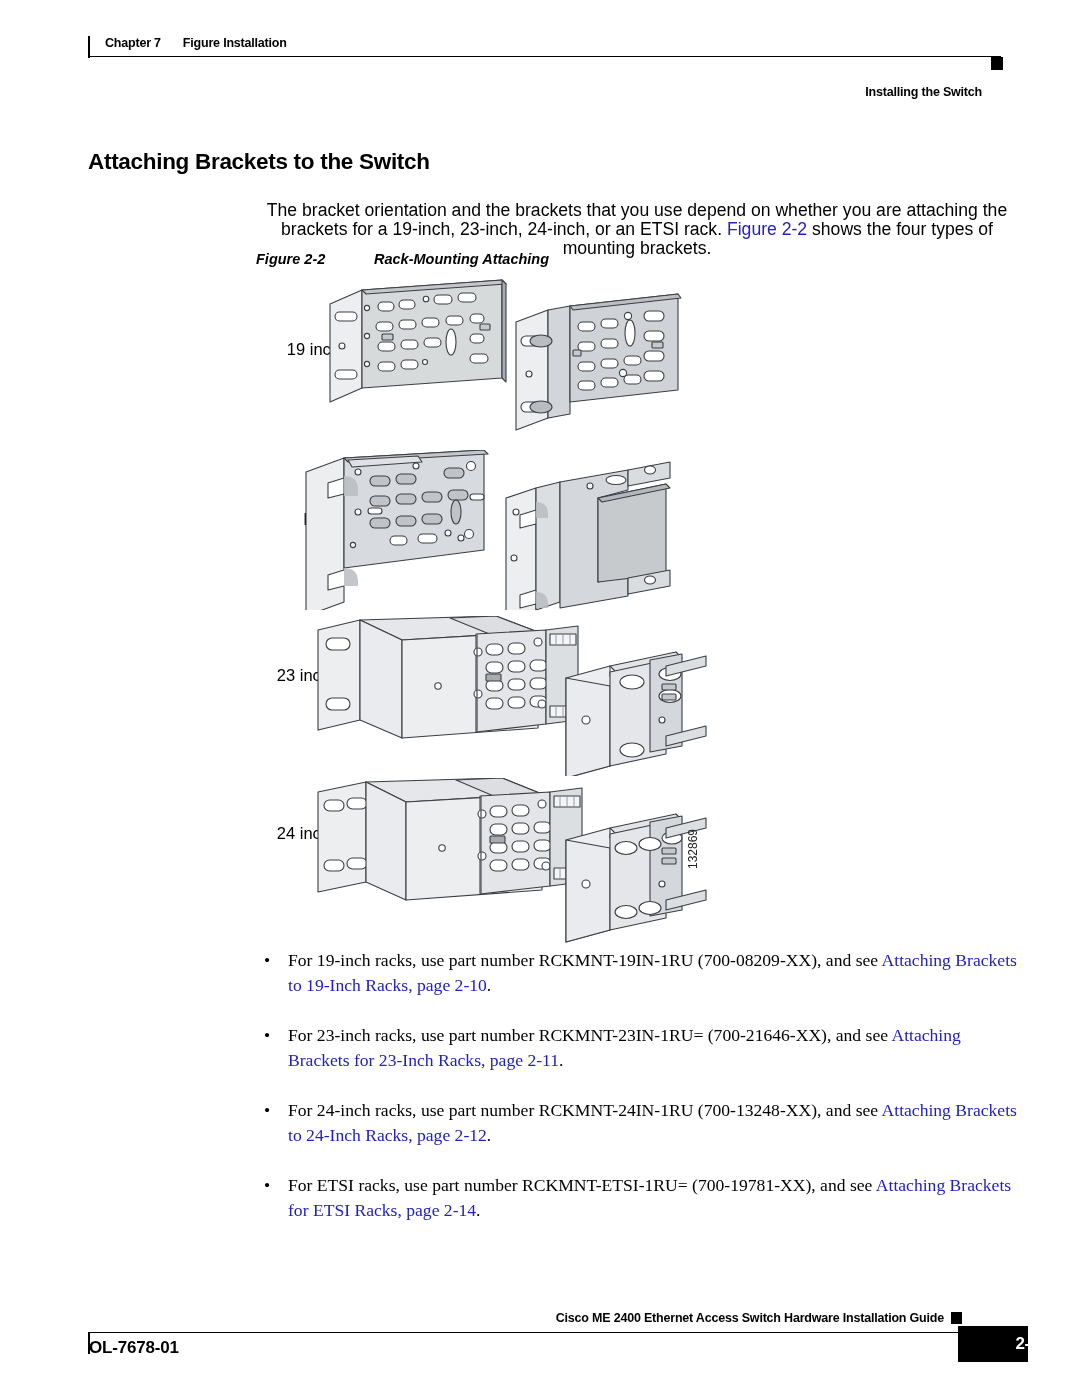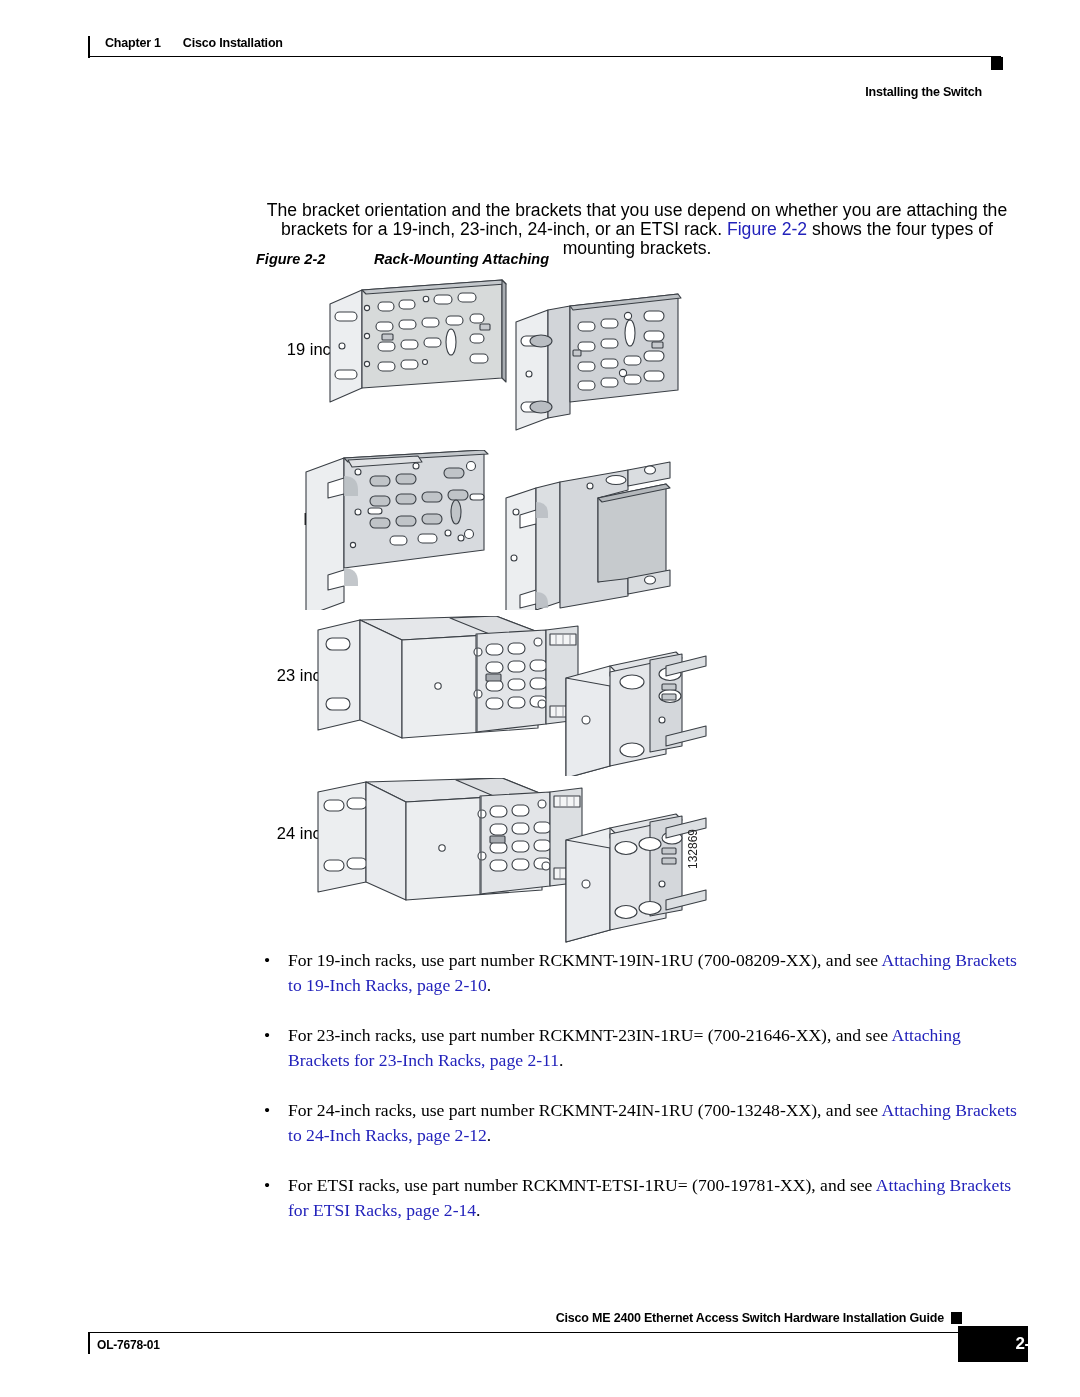--- a/index.html
+++ b/index.html
@@ -178,24 +178,24 @@
     background: #000;
   }
   .footer-tick-left {
     position: absolute;
     left: 88px; top: 1332px;
     width: 2px; height: 22px;
     background: #000;
   }
   .footer-docid {
     position: absolute;
-    left: 97px; top: 1338px;
-    font-family: "Liberation Sans", sans-serif;
-    font-weight: bold;
-    font-size: 12px;
+    left: 89px; top: 1338px;
+    font-family: "Liberation Sans", sans-serif;
+    font-weight: bold;
+    font-size: 17px;
     letter-spacing: -0.2px;
     white-space: nowrap;
   }
   .footer-pagebox {
     position: absolute;
     left: 958px; top: 1326px;
     width: 70px; height: 36px;
     background: #000;
   }
   .footer-pagenum {
@@ -214,26 +214,27 @@
 </style>
 </head>
 <body>
 
 <div class="page">
 
   <div class="header">
     <div class="header-tick-left"></div>
     <div class="header-rule"></div>
     <div class="header-chapter">
-      <span class="ch-num">Chapter 1</span><span>Cisco Installation</span>
+      <span class="ch-num">Chapter 7</span><span>Figure Installation</span>
     </div>
     <div class="header-right">Installing the Switch</div>
     <div class="header-square"></div>
   </div>
 
+  <h1 class="section-title">Attaching Brackets to the Switch</h1>
 
   <div class="body-col">
     <p class="para"><span>The bracket orientation and the brackets that you use depend on whether you are attaching the brackets for a 19-inch, 23-inch, 24-inch, or an ETSI rack. </span><span class="lnk">Figure 2-2</span><span> shows the four types of mounting brackets.</span></p>
   </div>
 
   <div class="fig-caption">
     <span class="fc-num">Figure 2-2</span><span>Rack-Mounting Attaching</span>
   </div>
 
   <div class="figure">

